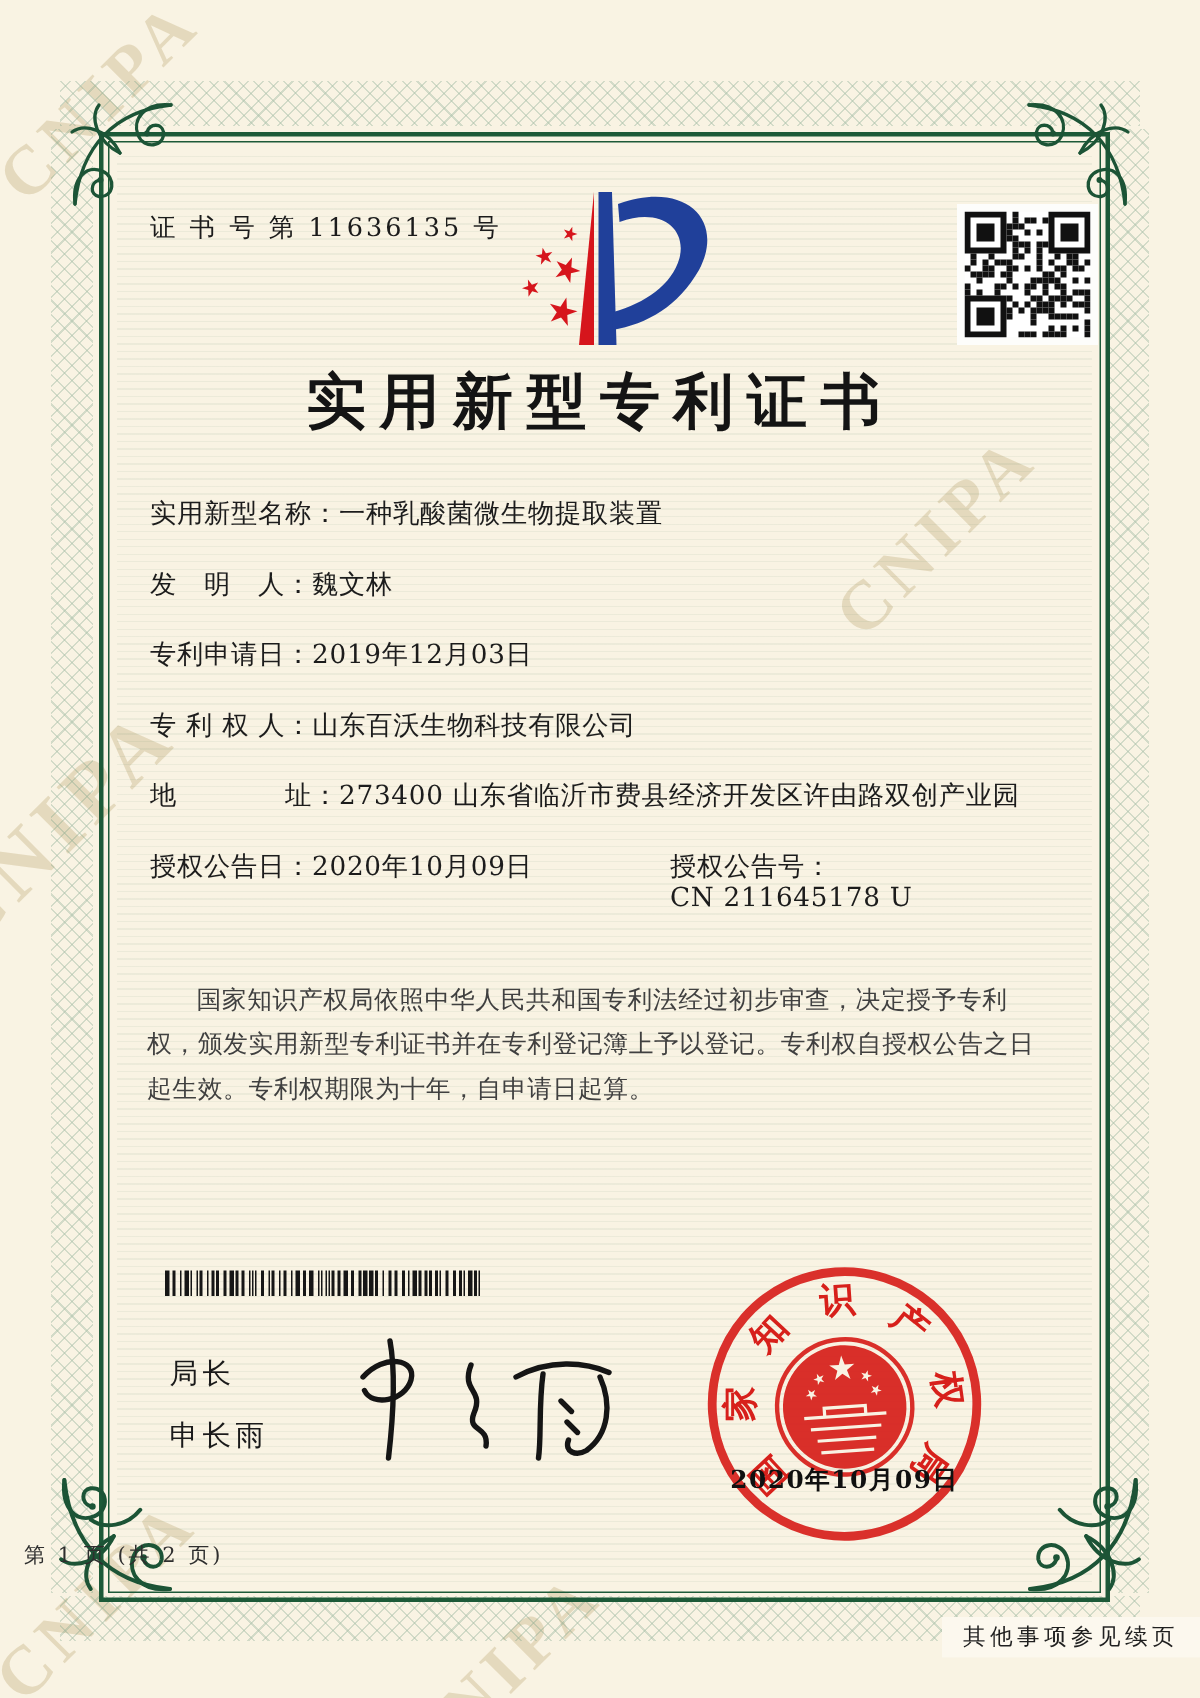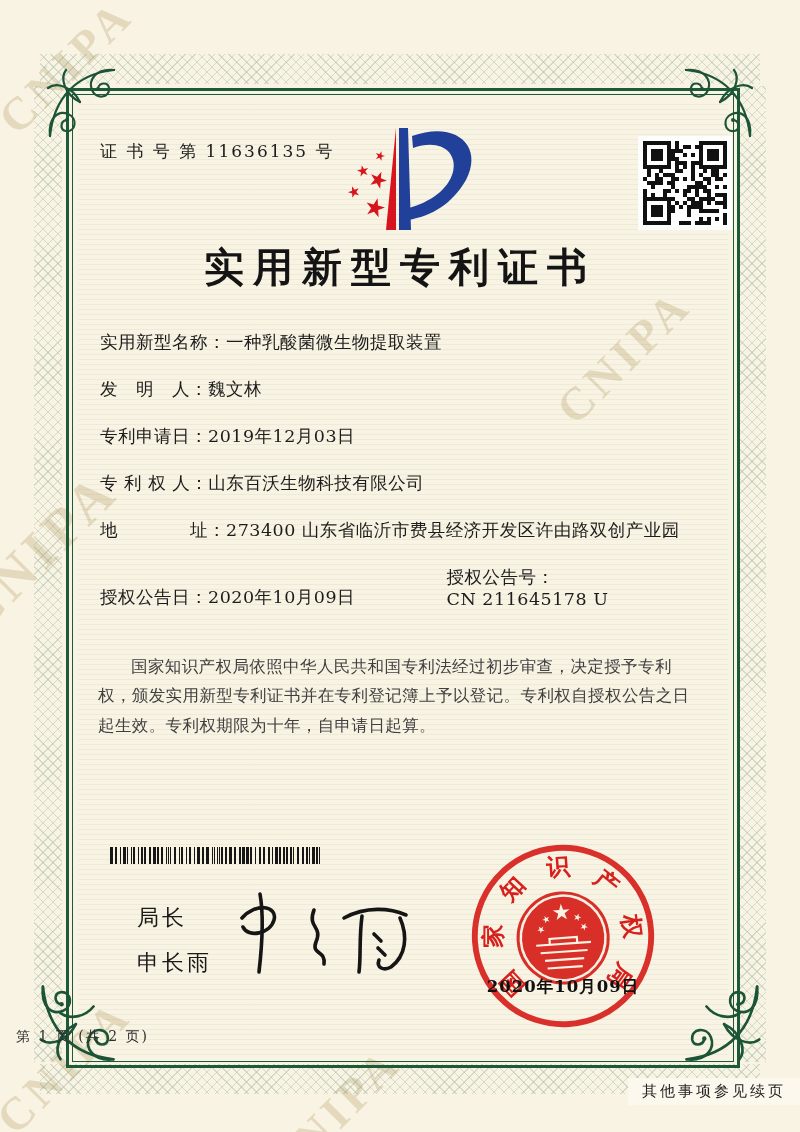--- a/index.html
+++ b/index.html
@@ -37,31 +37,31 @@
   .qr-wrap{position:absolute;left:638px;top:136px;background:#fdfdfb;padding:5px;line-height:0;}
 
   .title{position:absolute;left:0;top:240px;width:100%;text-align:center;
     font-size:40px;font-weight:700;letter-spacing:9px;color:#141414;}
 
   .fields{position:absolute;left:100px;top:330px;width:610px;font-size:17.5px;color:#1c1c1c;}
   .field-row{height:47px;display:flex;align-items:flex-start;letter-spacing:.5px;}
   .f-label{white-space:pre;}
   .f-value{white-space:pre;}
   .grant-row{height:47px;display:flex;letter-spacing:.5px;}
-  .grant-left{width:355px;display:flex;margin-top:20px;}
+  .grant-left{width:355px;display:flex;}
 
   .paras{position:absolute;left:98px;top:652px;width:606px;font-size:16.5px;
     line-height:1.78;color:#404040;}
   .paras p{margin:0;text-indent:2em;letter-spacing:.4px;}
 
   .barcode{position:absolute;left:110px;top:847px;height:17px;display:flex;align-items:stretch;}
   .barcode div{height:100%;}
 
   .signer{position:absolute;left:113px;top:903px;font-family:"Liberation Sans", sans-serif;
-    font-size:22px;color:#1a1a1a;letter-spacing:3px;margin-left:24px;}
+    font-size:19px;color:#1a1a1a;letter-spacing:3px;}
   .signer div{margin-bottom:15px;}
   .signature{position:absolute;left:228px;top:882px;}
 
   .seal{position:absolute;left:465px;top:838px;width:196px;height:196px;transform:rotate(-4deg);}
   .seal-date{position:absolute;left:465px;top:976px;width:196px;text-align:center;
     font-size:16.5px;font-weight:700;color:#101010;letter-spacing:1px;z-index:5;}
 
   .page-num{position:absolute;left:16px;top:1028px;width:100%;text-align:left;
     font-size:14px;color:#2e2e2e;letter-spacing:2px;}
 

